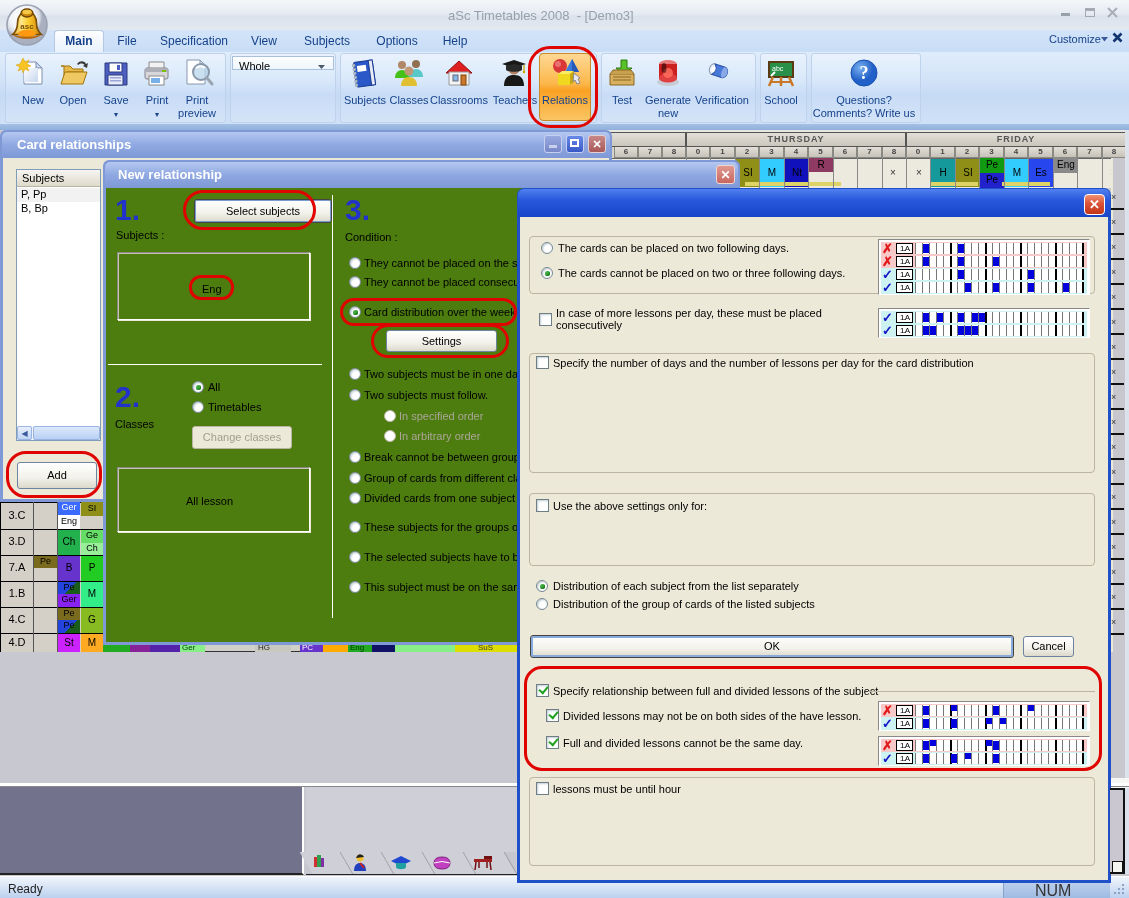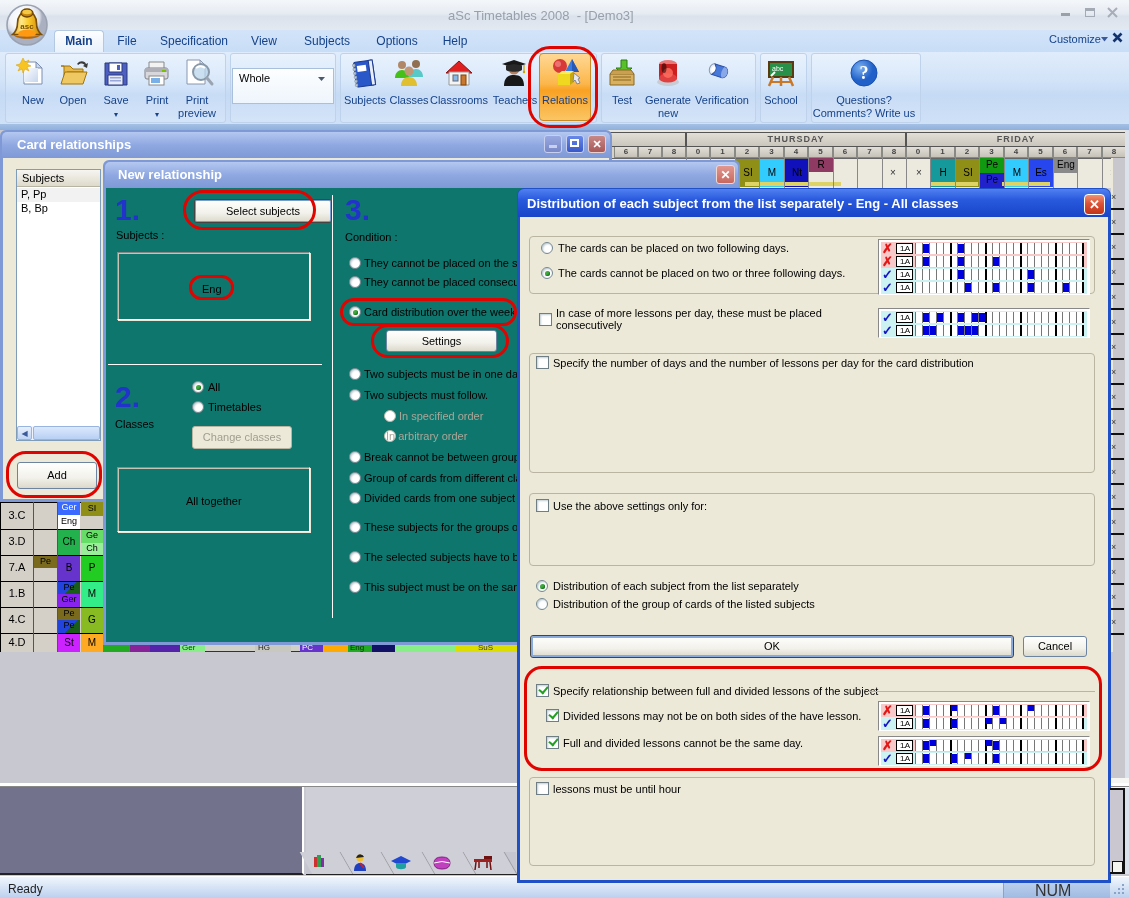--- a/index.html
+++ b/index.html
@@ -233,21 +233,21 @@
 <circle cx="13" cy="10" r="7" fill="#d83838"></circle>
     <circle cx="11" cy="8" r="3" fill="#f08080" fill-opacity="0.8"></circle>
 <path d="M25 3 l7 13 h-14 z" fill="#3a7ae0"></path>
     <path d="M25 3 l7 13 h-7 z" fill="#2858b8"></path>
 <path d="M11 18 h12 v11 h-12 z" fill="#f0d820"></path>
     <path d="M11 18 l4-3 h12 l-4 3z" fill="#f8ec60"></path>
     <path d="M23 18 l4-3 v11 l-4 3z" fill="#c8a810"></path>
 <path d="M27 17 l6 5 -2 1 2 4 -3 1 -2-4 -2 2z" fill="#e8e8f0" stroke="#888"></path>
 </svg>
 <div class="a tt" style="left:520px;top:94px;width:90px;text-align:center;font-size:11px;color:#15428b;line-height:13px">Relations</div>
-<div class="a" style="left:232px;top:68px;width:102px;height:36px;background:linear-gradient(#fdfeff,#eef5fc);border:1px solid #a8c0dc">
+<div class="a" style="left:232px;top:56px;width:102px;height:14px;background:linear-gradient(#fdfeff,#eef5fc);border:1px solid #a8c0dc">
     <span style="position:absolute;left:6px;top:3px;font-size:11px;color:#000">Whole</span>
     <svg style="position:absolute;right:7px;top:8px" width="8" height="5" viewBox="0 0 8 5">
       <path d="M0 0 h7 l-3.5 4z" fill="#4a5a6a"></path>
     </svg>
   </div>
 <div class="a" style="left:0;top:130px;width:1129px;height:655px;background:#c8c8d0"></div>
 <div class="a" style="left:606px;top:130px;width:523px;height:58px;background:#d6d2ca;border-top:2px solid #e8e6e0"></div>
 <div class="a" style="left:606px;top:132px;width:80px;height:15px;background:linear-gradient(#e2dfd8,#cac6bc);border:1px solid #555"></div>
 <div class="a" style="left:686px;top:132px;width:220px;height:15px;background:linear-gradient(#e2dfd8,#cac6bc);border:1px solid #555;text-align:center;font-weight:bold;font-size:9px;color:#555;line-height:13px;letter-spacing:1px">THURSDAY</div>
 <div class="a" style="left:906px;top:132px;width:220px;height:15px;background:linear-gradient(#e2dfd8,#cac6bc);border:1px solid #555;text-align:center;font-weight:bold;font-size:9px;color:#555;line-height:13px;letter-spacing:1px">FRIDAY</div>
@@ -535,95 +535,94 @@
  <div style="position:absolute;left:0;top:0;width:83px;height:17px;background:linear-gradient(#f6f5f1,#dedacb);border-bottom:1px solid #b8b4a4;font-size:11px;padding:2px 0 0 5px">Subjects</div>
  <div style="position:absolute;left:0;top:18px;width:83px;height:14px;background:#f2f2f2;font-size:11px;padding:0 0 0 4px">P, Pp</div>
  <div style="position:absolute;left:0;top:32px;width:83px;font-size:11px;padding:0 0 0 4px">B, Bp</div>
  <div style="position:absolute;left:0;bottom:0;width:83px;height:14px;background:#f0f4fa">
   <span style="position:absolute;left:0;top:0;width:15px;height:14px;background:linear-gradient(#e8f0fc,#c0d4f4);border:1px solid #98b4e0;border-radius:2px;font-size:8px;color:#3a5a9a;text-align:center;line-height:13px">◀</span>
   <span style="position:absolute;left:16px;top:0;width:67px;height:14px;background:linear-gradient(#dce8fc,#b8d0f4);border:1px solid #98b4e0;border-radius:2px"></span>
  </div>
 </div>
 <div class="a btn" style="left:17px;top:462px;width:80px;height:27px;line-height:25px;font-size:11px">Add</div>
 
-<div class="a" style="left:103px;top:160px;width:637px;height:485px;background:#0f766e;border:3px solid #7e99d6;border-radius:6px 6px 0 0">
+<div class="a" style="left:103px;top:160px;width:637px;height:485px;background:#4d7c0f;border:3px solid #7e99d6;border-radius:6px 6px 0 0">
  <div style="position:absolute;left:-1px;top:-1px;right:-1px;height:26px;background:linear-gradient(#b5c8f0,#8fa8e2 50%,#7e99d6);border-radius:5px 5px 0 0"></div>
  <div class="wtitle" style="position:absolute;left:12px;top:4px">New relationship</div>
  <div style="position:absolute;right:2px;top:2px;width:19px;height:19px;background:linear-gradient(#e09890,#c86860);border:1px solid #f0d8d0;border-radius:3px;color:#fff;font-weight:bold;font-size:12px;text-align:center;line-height:18px">✕</div>
 </div>
 <div class="a" style="left:115px;top:193px;font-size:30px;font-weight:bold;color:#2233cc">1.</div>
 <div class="a btn" style="left:194px;top:199px;width:138px;height:24px;line-height:22px;font-size:11px;border:1px solid #444;box-shadow:inset 0 0 0 1px #7a9ccc">Select subjects</div>
 <div class="a lbl" style="left:116px;top:229px">Subjects :</div>
 <div class="a" style="left:117px;top:252px;width:193px;height:68px;border:1px solid #888;border-right-color:#fff;border-bottom-color:#fff;box-shadow:1px 1px 0 #ece9d8, inset 1px 1px 0 #c8c4b4"></div>
 <div class="a lbl" style="left:202px;top:283px">Eng</div>
 <div class="a" style="left:108px;top:364px;width:214px;height:1px;background:#9c9888;border-bottom:1px solid #fff"></div>
 <div class="a" style="left:115px;top:380px;font-size:30px;font-weight:bold;color:#2233cc">2.</div>
 <div class="a lbl" style="left:115px;top:418px">Classes</div>
 <div class="a rad on" style="left:192px;top:381px"></div>
 <div class="a lbl" style="left:208px;top:381px">All</div>
 <div class="a rad" style="left:192px;top:401px"></div>
 <div class="a lbl" style="left:208px;top:401px">Timetables</div>
 <div class="a" style="left:192px;top:426px;width:100px;height:23px;background:#ece9d8;border:1px solid #b9b5a2;border-radius:3px;text-align:center;line-height:21px;color:#a09e90;font-size:11px">Change classes</div>
 <div class="a" style="left:117px;top:467px;width:193px;height:65px;border:1px solid #888;border-right-color:#fff;border-bottom-color:#fff;box-shadow:1px 1px 0 #ece9d8, inset 1px 1px 0 #c8c4b4"></div>
-<div class="a lbl" style="left:186px;top:495px">All together</div>
+<div class="a lbl" style="left:186px;top:495px">All lesson</div>
 <div class="a" style="left:332px;top:195px;width:1px;height:423px;background:#9c9888;border-right:1px solid #fff"></div>
 <div class="a" style="left:345px;top:193px;font-size:30px;font-weight:bold;color:#2233cc">3.</div>
 <div class="a lbl" style="left:345px;top:231px">Condition :</div>
 <div class="a rad" style="left:349px;top:257px"></div>
 <div class="a lbl" style="left:364px;top:257px;color:#000">They cannot be placed on the same day.</div>
 <div class="a rad" style="left:349px;top:276px"></div>
 <div class="a lbl" style="left:364px;top:276px;color:#000">They cannot be placed consecutively.</div>
 <div class="a rad on" style="left:349px;top:306px"></div>
 <div class="a lbl" style="left:364px;top:306px;color:#000">Card distribution over the week</div>
 <div class="a rad" style="left:349px;top:368px"></div>
 <div class="a lbl" style="left:364px;top:368px;color:#000">Two subjects must be in one day.</div>
 <div class="a rad" style="left:349px;top:389px"></div>
 <div class="a lbl" style="left:364px;top:389px;color:#000">Two subjects must follow.</div>
 <div class="a rad dis" style="left:384px;top:410px"></div>
 <div class="a lbl" style="left:399px;top:410px;color:#aaa698">In specified order</div>
 <div class="a rad dis" style="left:384px;top:430px"></div>
-<div class="a lbl" style="left:386px;top:430px;color:#aaa698">In arbitrary order</div>
+<div class="a lbl" style="left:399px;top:430px;color:#aaa698">In arbitrary order</div>
 <div class="a rad" style="left:349px;top:451px"></div>
 <div class="a lbl" style="left:364px;top:451px;color:#000">Break cannot be between groups.</div>
 <div class="a rad" style="left:349px;top:472px"></div>
 <div class="a lbl" style="left:364px;top:472px;color:#000">Group of cards from different classes.</div>
 <div class="a rad" style="left:349px;top:492px"></div>
 <div class="a lbl" style="left:364px;top:492px;color:#000">Divided cards from one subject must be</div>
 <div class="a rad" style="left:349px;top:521px"></div>
 <div class="a lbl" style="left:364px;top:521px;color:#000">These subjects for the groups on one day</div>
 <div class="a rad" style="left:349px;top:551px"></div>
 <div class="a lbl" style="left:364px;top:551px;color:#000">The selected subjects have to be together</div>
 <div class="a rad" style="left:349px;top:581px"></div>
 <div class="a lbl" style="left:364px;top:581px;color:#000">This subject must be on the same position</div>
 <div class="a btn" style="left:386px;top:330px;width:111px;height:22px;line-height:20px;font-size:11px">Settings</div>
 
 <div class="a" style="left:517px;top:188px;width:594px;height:695px;background:#ece9d8;border:3px solid #2050c8;border-radius:7px 7px 0 0">
  <div style="position:absolute;left:-2px;top:-2px;right:-2px;height:28px;background:linear-gradient(#5080f0,#2858dc 40%,#1845c8);border-radius:6px 6px 0 0"></div>
- <div class="wtitle" style="position:absolute;left:7px;top:5px;font-size:13px">Distribution of each subject from the list separately - Eng - All classes</div>
  <div style="position:absolute;right:3px;top:3px;width:21px;height:21px;background:linear-gradient(#ef9272,#dc5338 45%,#c23418);border:1px solid #fff;border-radius:4px;color:#fff;font-weight:bold;font-size:13px;text-align:center;line-height:20px">✕</div>
 </div>
 <div class="a gb" style="left:529px;top:236px;width:566px;height:58px"></div>
 <div class="a rad" style="left:541px;top:242px"></div>
 <div class="a lbl" style="left:558px;top:242px">The cards can be placed on two following days.</div>
 <div class="a rad on" style="left:541px;top:267px"></div>
 <div class="a lbl" style="left:558px;top:267px">The cards cannot be placed on two or three following days.</div>
 <div class="a cb" style="left:539px;top:313px"></div>
 <div class="a lbl" style="left:556px;top:307px">In case of more lessons per day, these must be placed<br>consecutively</div>
 <div class="a gb" style="left:529px;top:353px;width:566px;height:120px"></div>
 <div class="a cb" style="left:536px;top:356px"></div>
 <div class="a lbl" style="left:553px;top:357px">Specify the number of days and the number of lessons per day for the card distribution</div>
 <div class="a gb" style="left:529px;top:493px;width:566px;height:73px"></div>
 <div class="a cb" style="left:536px;top:499px"></div>
 <div class="a lbl" style="left:553px;top:500px">Use the above settings only for:</div>
 <div class="a rad on" style="left:536px;top:580px"></div>
 <div class="a lbl" style="left:553px;top:580px">Distribution of each subject from the list separately</div>
 <div class="a rad" style="left:536px;top:598px"></div>
 <div class="a lbl" style="left:553px;top:598px">Distribution of the group of cards of the listed subjects</div>
 <div class="a" style="left:530px;top:635px;width:484px;height:23px;background:linear-gradient(#ffffff,#f2f1ea 60%,#dcd9cb);border:1px solid #444;border-radius:3px;box-shadow:inset 0 0 0 2px #88aadd;text-align:center;line-height:21px;font-size:11px">OK</div>
-<div class="a btn" style="left:1023px;top:636px;width:64px;height:21px;line-height:19px;font-size:11px">Cancel</div>
+<div class="a btn" style="left:1023px;top:636px;width:51px;height:21px;line-height:19px;font-size:11px">Cancel</div>
 <div class="a cb ck" style="left:536px;top:684px"></div>
 <div class="a lbl" style="left:553px;top:685px">Specify relationship between full and divided lessons of the subject</div>
 <div class="a" style="left:868px;top:691px;width:227px;height:1px;background:#b9b5a2"></div>
 <div class="a cb ck" style="left:546px;top:709px"></div>
 <div class="a lbl" style="left:563px;top:710px">Divided lessons may not be on both sides of the have lesson.</div>
 <div class="a cb ck" style="left:546px;top:736px"></div>
 <div class="a lbl" style="left:563px;top:737px">Full and divided lessons cannot be the same day.</div>
 <div class="a gb" style="left:529px;top:777px;width:566px;height:89px"></div>
 <div class="a cb" style="left:536px;top:782px"></div>
 <div class="a lbl" style="left:553px;top:783px">lessons must be until hour</div>

